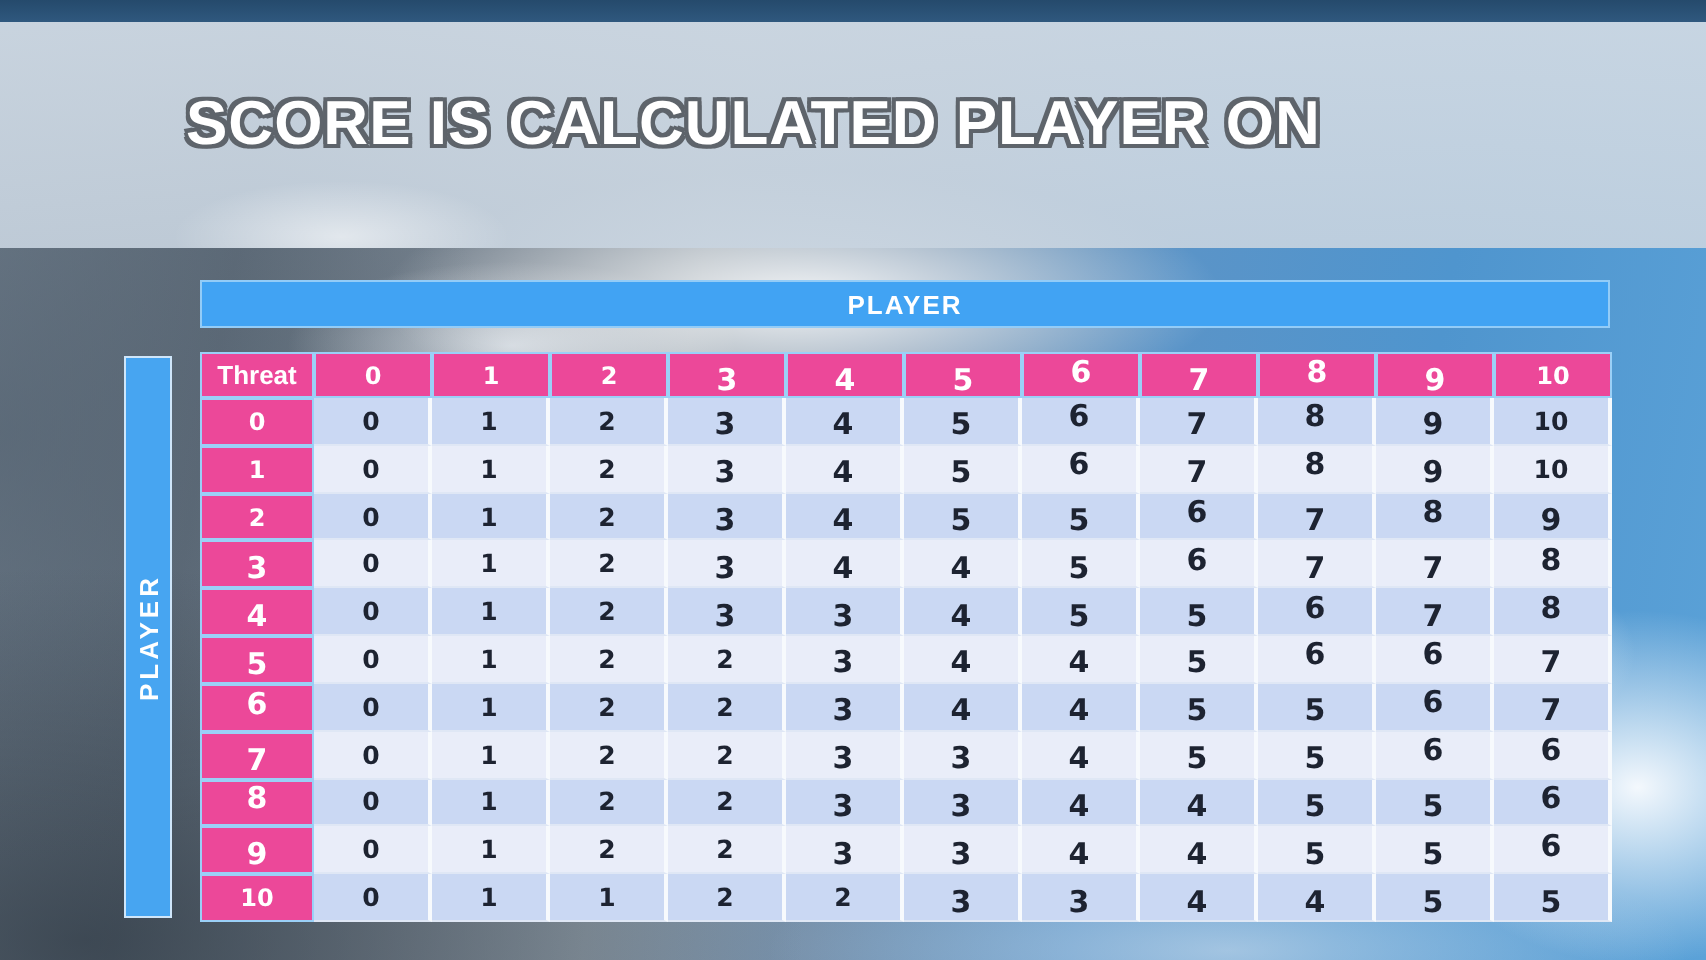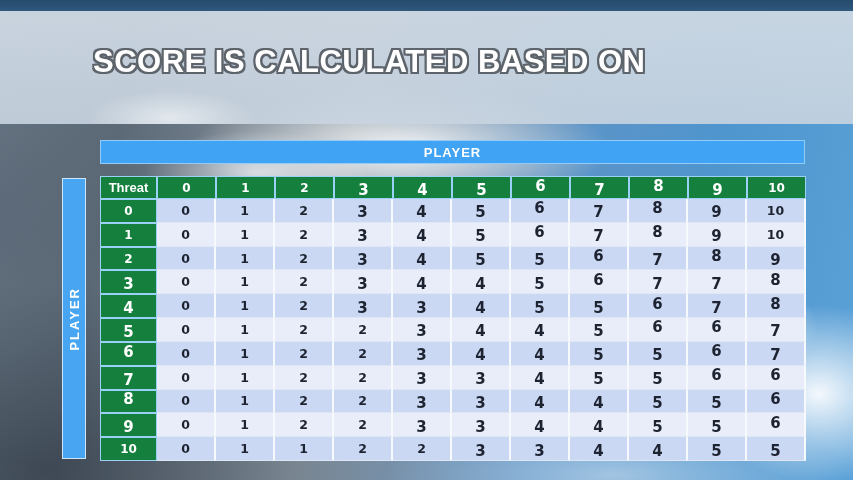--- a/index.html
+++ b/index.html
@@ -40,21 +40,21 @@
     background:#47a5f1;border:1px solid #cfe6fa;
     display:flex;align-items:center;justify-content:center;}
   .player-bar span{writing-mode:vertical-rl;transform:rotate(180deg);
     color:#fff;font-weight:bold;font-size:13px;letter-spacing:2px;}
 
   
   .score-table{position:absolute;left:100px;top:176px;width:706px;height:285px;
     display:grid;grid-template-columns:57px repeat(11,1fr);
     grid-template-rows:23px repeat(11,1fr);
     font-family:"DejaVu Sans",sans-serif;}
-  .score-table .hcell{background:#15803d;border:1px solid #9bd0f7;
+  .score-table .hcell{background:#ec4899;border:1px solid #9bd0f7;
     display:flex;align-items:center;justify-content:center;
     color:#fff;font-weight:bold;}
   .score-table .dcell{display:flex;align-items:center;justify-content:center;
     border-right:2px solid #f7fafd;border-bottom:1px solid #dfe7f5;
     color:#1d2331;font-weight:bold;}
   .score-table .rd{background:#cad8f3;}
   .score-table .rl{background:#e9edf9;}
   .score-table span{display:inline-block;}
   .dg-small{font-size:12.5px;}
   .dg-desc{font-size:15px;transform:translateY(2px);}
@@ -64,21 +64,21 @@
 </style>
 </head>
 <body>
 
 <div class="stage">
   <div class="bg-sky"></div>
   <div class="top-bar"></div>
 
   <div class="title-band">
     <div class="slide-title">
-      <div>SCORE IS CALCULATED BASED ON</div>
+      <div>SCORE IS CALCULATED PLAYER ON</div>
     </div>
   </div>
 
   <div class="target-bar">
     <span>PLAYER</span>
   </div>
 
   <div class="player-bar">
     <span>PLAYER</span>
   </div>

